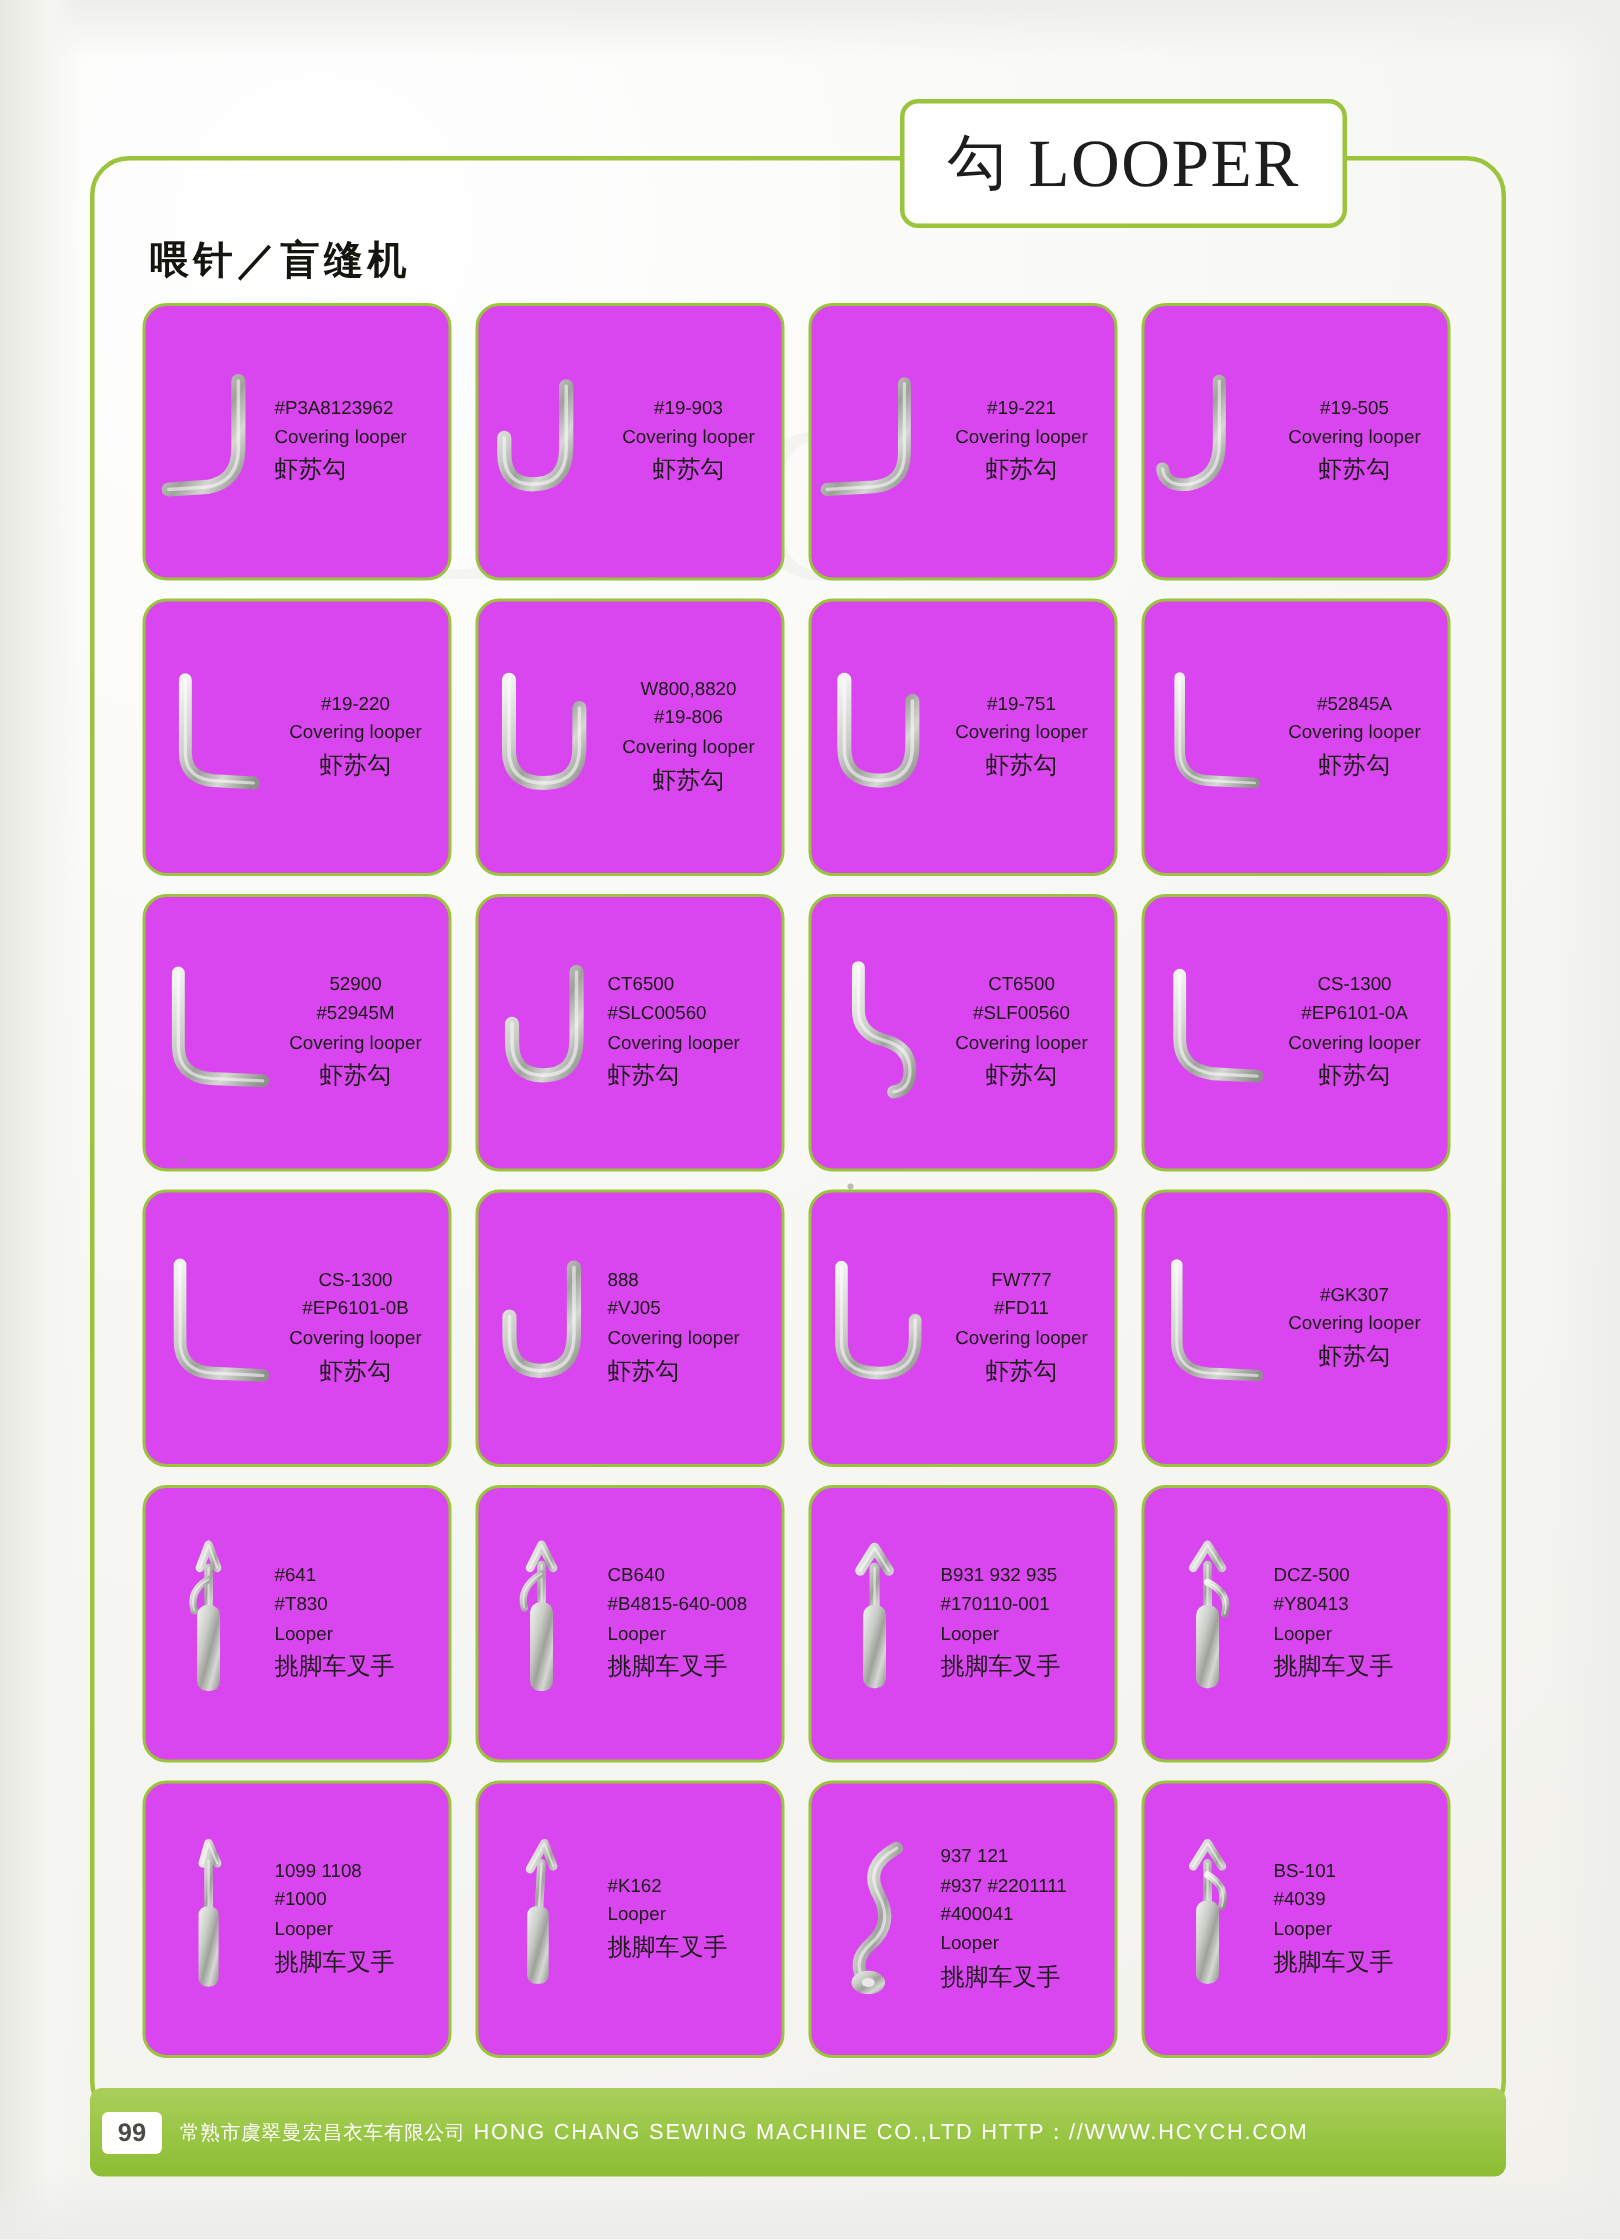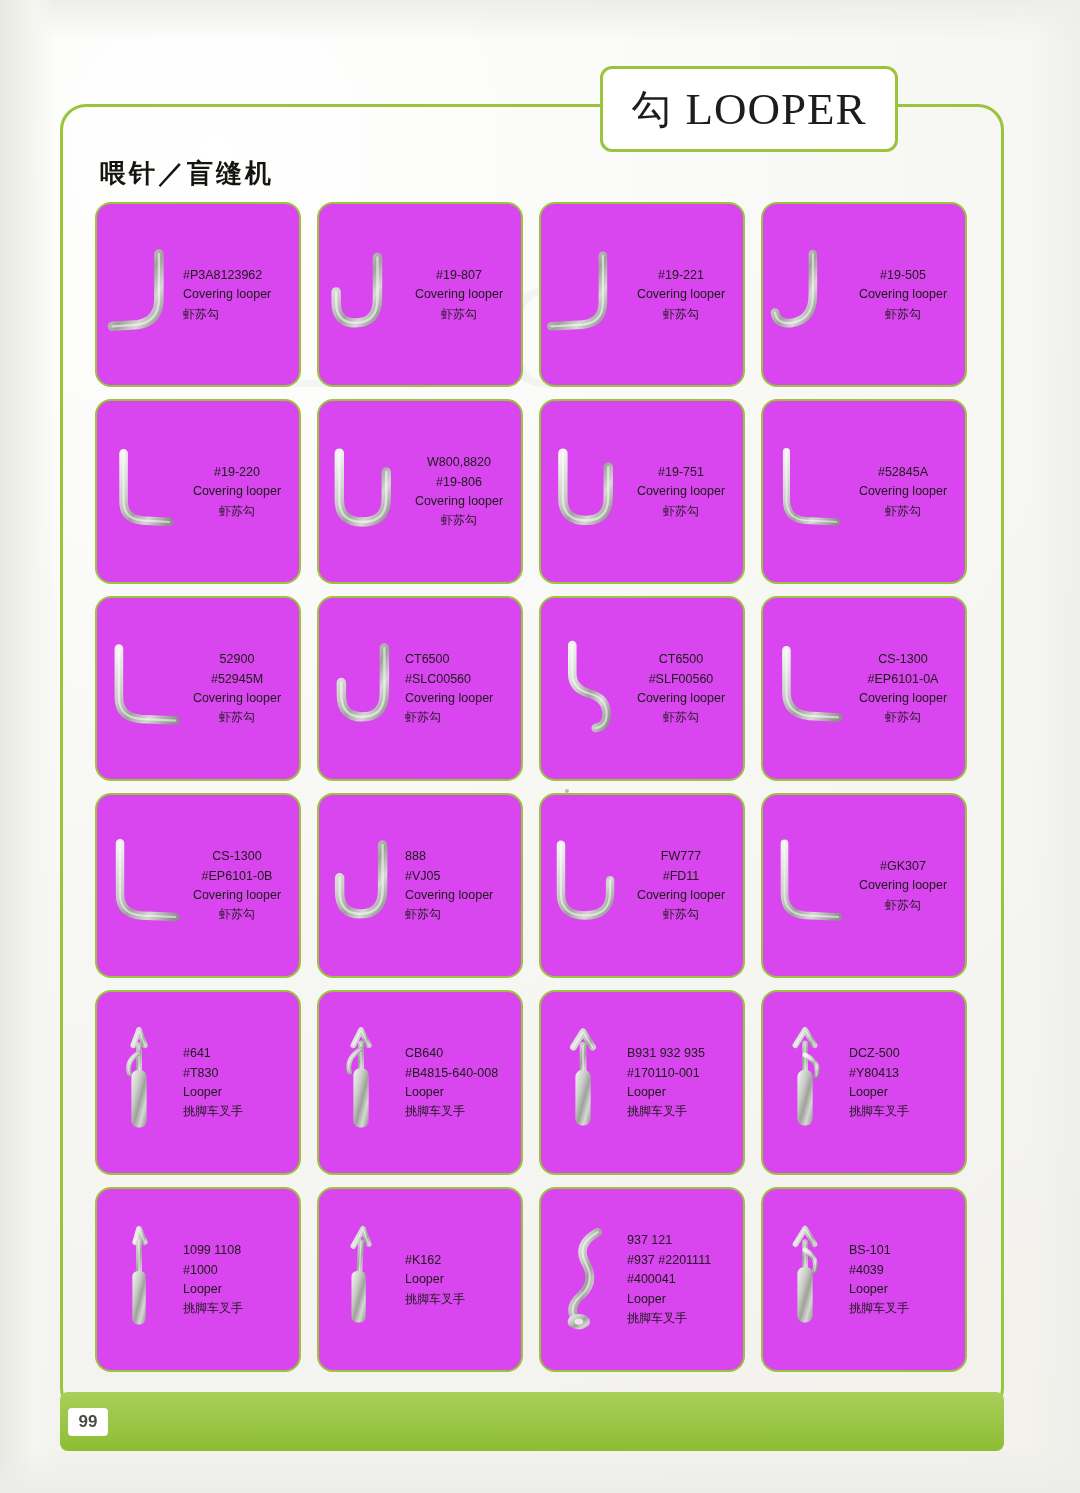--- a/index.html
+++ b/index.html
@@ -102,21 +102,21 @@
   }
   .txt{
     flex:1 1 auto;
     padding-right:8px;
     font-size:12.5px;
     line-height:1.55;
     color:#1b1b17;
   }
   .txt .cn{
     font-family:"DejaVu Sans", sans-serif;
-    font-size:12px;
+    font-size:16px;
   }
   .txt .ln{display:block;white-space:nowrap;}
 
   
   .layout-left .txt{ text-align:left; }
   .layout-center .txt{ text-align:center; }
   svg{display:block;}
 
   
   .footer{
@@ -211,21 +211,21 @@
     <stop offset="55%" stop-color="#9ea29b"></stop>
     <stop offset="75%" stop-color="#d6d8d3"></stop>
     <stop offset="100%" stop-color="#8d918a"></stop>
   </linearGradient>
 </defs>
             <path d="M68 22 L68 70 Q68 98 42 98 Q20 98 20 74 L20 62" fill="none" stroke="url(#mg)" stroke-width="11" stroke-linecap="round" stroke-linejoin="round"></path>
           <path d="M68 22 L68 70 Q68 98 42 98 Q20 98 20 74 L20 62" fill="none" stroke="rgba(255,255,255,.55)" stroke-width="2.75" stroke-linecap="round"></path>
           </svg>
         </div>
         <div class="txt">
-          <span class="ln">#19-807</span>
+          <span class="ln">#19-903</span>
           <span class="ln">Covering looper</span>
           <span class="ln cn">虾苏勾</span>
         </div>
       </div>
     </div>
     <div class="card layout-center">
       <div class="card-inner">
         <div class="art">
           <svg viewBox="0 0 100 130" width="100%" height="100%" preserveAspectRatio="xMidYMid meet">
 <defs>
@@ -782,16 +782,20 @@
           <span class="ln">#4039</span>
           <span class="ln">Looper</span>
           <span class="ln cn">挑脚车叉手</span>
         </div>
       </div>
     </div>
   </div>
 
 <div class="footer">
   <div class="page-num">99</div>
+  <div class="footer-text">
+    <span class="cnco">常熟市虞翠曼宏昌衣车有限公司</span>
+    <span class="enco">HONG  CHANG  SEWING  MACHINE  CO.,LTD  HTTP：//WWW.HCYCH.COM</span>
+  </div>
 </div>
 
 <div class="speck" style="left:565px;top:789px;width:4px;height:4px;"></div>
 <div class="speck" style="left:120px;top:772px;width:3px;height:3px;"></div>
 
 </body></html>

